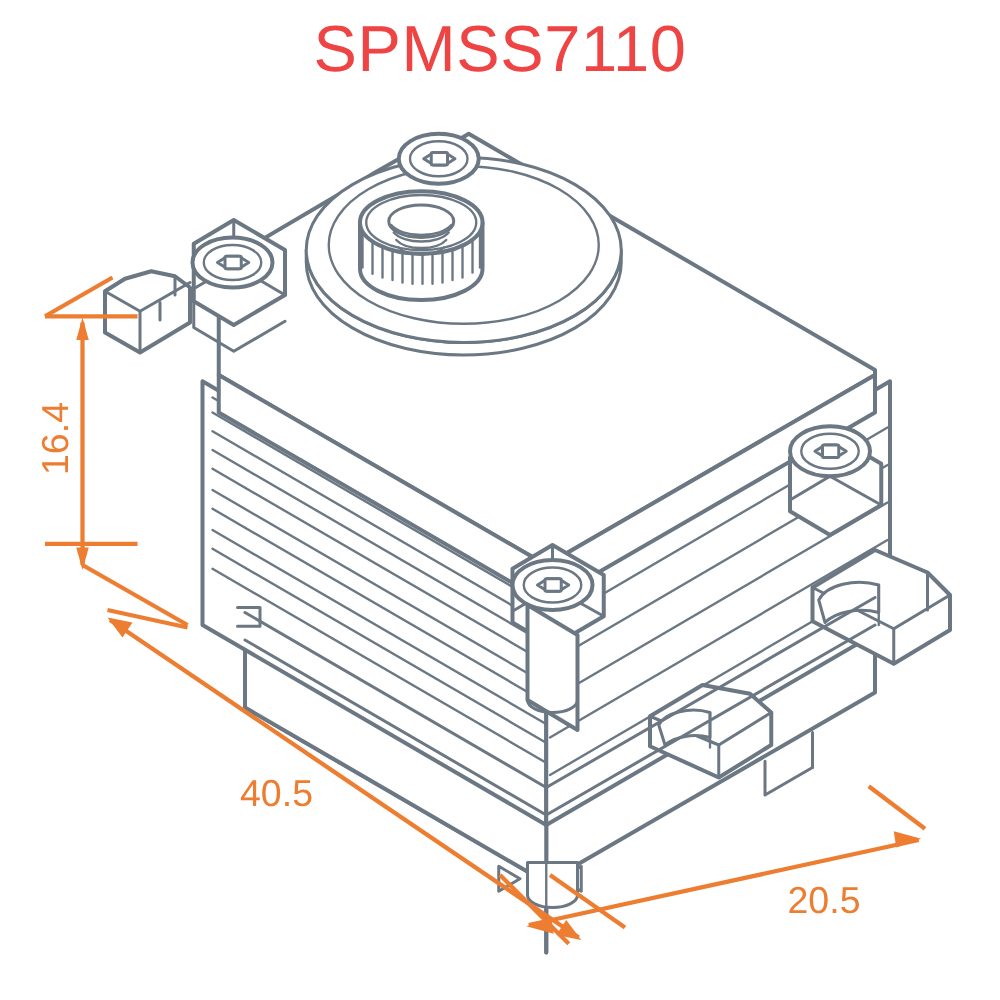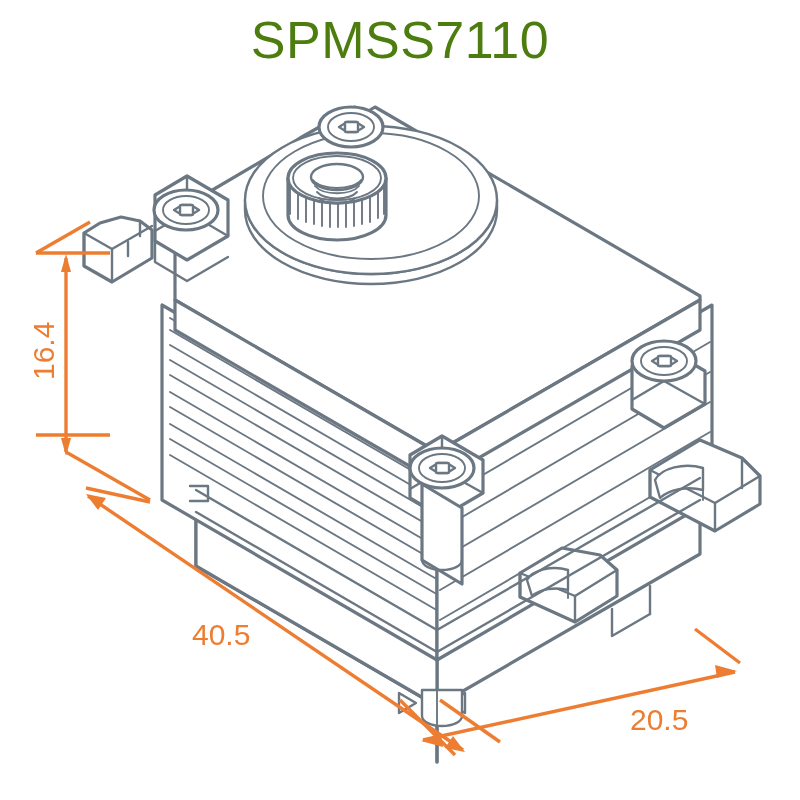--- a/index.html
+++ b/index.html
@@ -23,21 +23,21 @@
   #title {
     position: absolute;
     left: 0;
     top: 14px;
     width: 800px;
     text-align: center;
     font-family: "Liberation Sans", sans-serif;
     font-size: 52px;
     font-weight: 400;
     letter-spacing: 0.5px;
-    color: #4d7c0f;
+    color: #ef4444;
     line-height: 1;
     user-select: none;
   }
   #drawing {
     position: absolute;
     left: 0;
     top: 0;
     width: 800px;
     height: 800px;
   }

